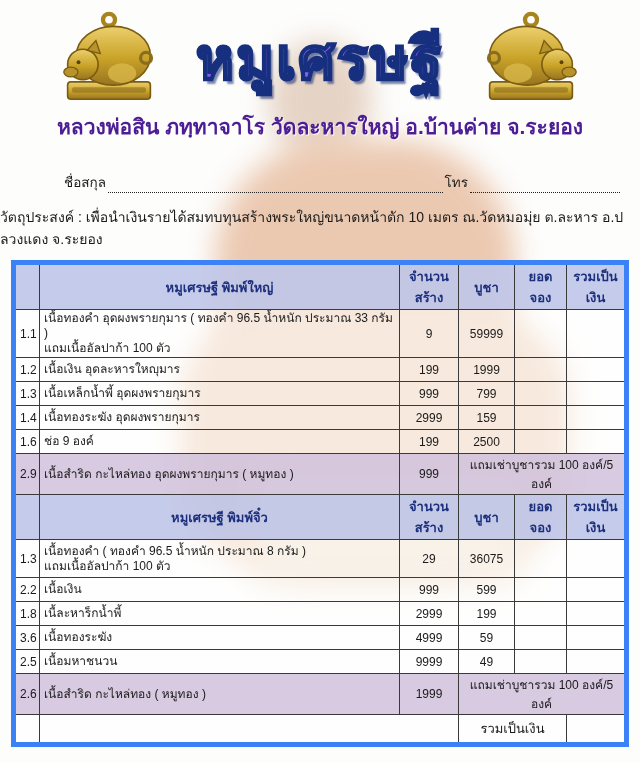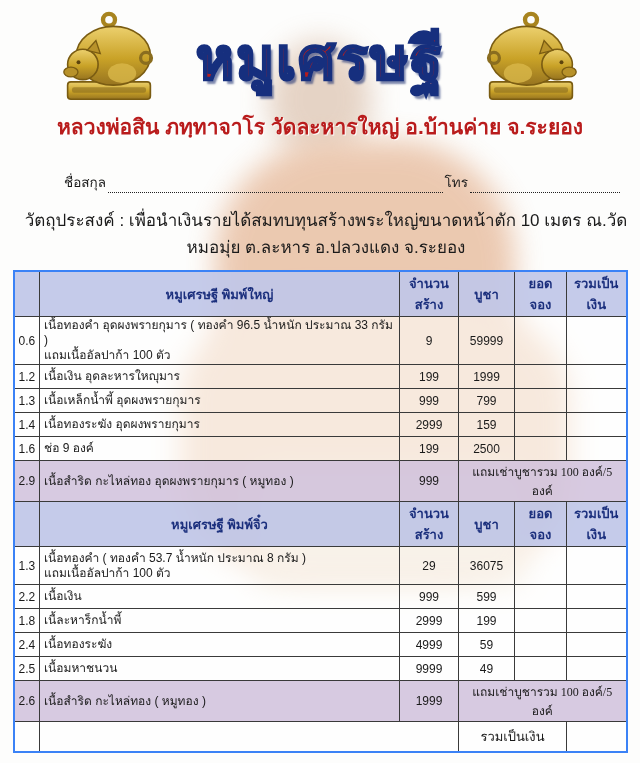--- a/index.html
+++ b/index.html
@@ -16,47 +16,47 @@
   .wm-robe  { left:180px; top:300px; width:390px; height:280px; background:#d98f52; border-radius:35%; }
   .wm-box   { left:255px; top:470px; width:270px; height:115px; background:#dfbd92; border-radius:12px; }
   .content { position:relative; z-index:1; }
 
   
   .hdr { display:flex; align-items:center; justify-content:center; gap:28px; padding:10px 40px 0; }
   .pig { width:118px; height:98px; flex:0 0 auto; }
   .pig.flip { transform:scaleX(-1); }
   .main-title {
     font-size:58px; font-weight:bold; letter-spacing:2px; line-height:1.25;
-    color:#b91c1c; -webkit-text-stroke:2.5px #162f7e;
+    color:#8b5cf6; -webkit-text-stroke:2.5px #162f7e;
     text-shadow:3px 4px 2px rgba(20,40,110,.55);
     white-space:nowrap;
   }
   .subtitle {
-    text-align:center; font-size:21px; font-weight:bold; color:#b91c1c;
+    text-align:center; font-size:21px; font-weight:bold; color:#4c1d95;
     margin-top:2px; text-shadow:1px 1px 0 rgba(255,255,255,.9);
   }
 
   
   .name-line { display:flex; align-items:flex-end; margin:28px 20px 0 64px; font-size:13.5px; }
   .dots { border-bottom:1.5px dotted #222; height:14px; }
   .dots.grow { flex:1 1 auto; margin:0 2px; }
   .dots.tel { width:150px; margin-left:2px; }
-  .purpose { text-align:center; font-size:17px; margin-top:13px;padding-left:12px; }
-
-  
-  table.order { border-collapse:collapse; table-layout:fixed; width:613px; margin:10px auto 15px; border:2px solid #3b82f6; }
+  .purpose { font-size:14px; margin-top:13px; }
+
+  
+  table.order { border-collapse:collapse; table-layout:fixed; width:613px; margin:10px auto 15px; border:5px solid #3b82f6; }
   table.order td { border:1px solid #3a3a3a; padding:1px 4px; font-size:12px; background:rgba(255,255,255,.55); overflow:hidden; }
   tr.sec-hdr td { background:rgba(192,199,232,.92); color:#1b2f7d; font-weight:bold; text-align:center; font-size:13px; height:23px; }
   tr.item { height:24px; }
   tr.item.tall { height:38px; }
   tr.highlight td { background:rgba(212,197,222,.92); }
   td.idcol { text-align:center; font-size:12.5px; }
   td.num { text-align:center; font-size:12.5px; }
   td.desc { font-size:11.8px; line-height:1.25; }
-  td.note { text-align:center; font-size:12px;font-family:Liberation Serif, serif; }
+  td.note { text-align:center; font-size:12px; }
   tr.total-row { height:30px; }
   tr.total-row td.total-label { text-align:center; font-size:13px; }
 </style>
 </head>
 <body>
 
 <div class="page">
 
   <div class="watermark">
     <div class="wm wm-head"></div>
@@ -125,21 +125,21 @@
       <tbody>
           <tr class="sec-hdr">
             <td class="idcol"></td>
             <td>หมูเศรษฐี พิมพ์ใหญ่</td>
             <td>จำนวนสร้าง</td>
             <td>บูชา</td>
             <td>ยอดจอง</td>
             <td>รวมเป็นเงิน</td>
           </tr>
           <tr class="item tall">
-            <td class="idcol">0.6</td>
+            <td class="idcol">1.1</td>
             <td class="desc">
               <div>เนื้อทองคำ อุดผงพรายกุมาร  ( ทองคำ 96.5 น้ำหนัก ประมาณ 33 กรัม )</div>
               <div>แถมเนื้ออัลปาก้า 100 ตัว</div>
             </td>
             <td class="num">9</td>
             <td class="num">59999</td>
             <td></td>
             <td></td>
           </tr>
           <tr class="item">
@@ -194,21 +194,21 @@
             <td class="idcol"></td>
             <td>หมูเศรษฐี พิมพ์จิ๋ว</td>
             <td>จำนวนสร้าง</td>
             <td>บูชา</td>
             <td>ยอดจอง</td>
             <td>รวมเป็นเงิน</td>
           </tr>
           <tr class="item tall">
             <td class="idcol">1.3</td>
             <td class="desc">
-              <div>เนื้อทองคำ  ( ทองคำ 53.7 น้ำหนัก ประมาณ 8 กรัม )</div>
+              <div>เนื้อทองคำ  ( ทองคำ 96.5 น้ำหนัก ประมาณ 8 กรัม )</div>
               <div>แถมเนื้ออัลปาก้า 100 ตัว</div>
             </td>
             <td class="num">29</td>
             <td class="num">36075</td>
             <td></td>
             <td></td>
           </tr>
           <tr class="item">
             <td class="idcol">2.2</td>
             <td class="desc">
@@ -223,21 +223,21 @@
             <td class="idcol">1.8</td>
             <td class="desc">
               <div>เนื้ละหาร็กน้ำพี้</div>
             </td>
             <td class="num">2999</td>
             <td class="num">199</td>
             <td></td>
             <td></td>
           </tr>
           <tr class="item">
-            <td class="idcol">2.4</td>
+            <td class="idcol">3.6</td>
             <td class="desc">
               <div>เนื้อทองระฆัง</div>
             </td>
             <td class="num">4999</td>
             <td class="num">59</td>
             <td></td>
             <td></td>
           </tr>
           <tr class="item">
             <td class="idcol">2.5</td>

